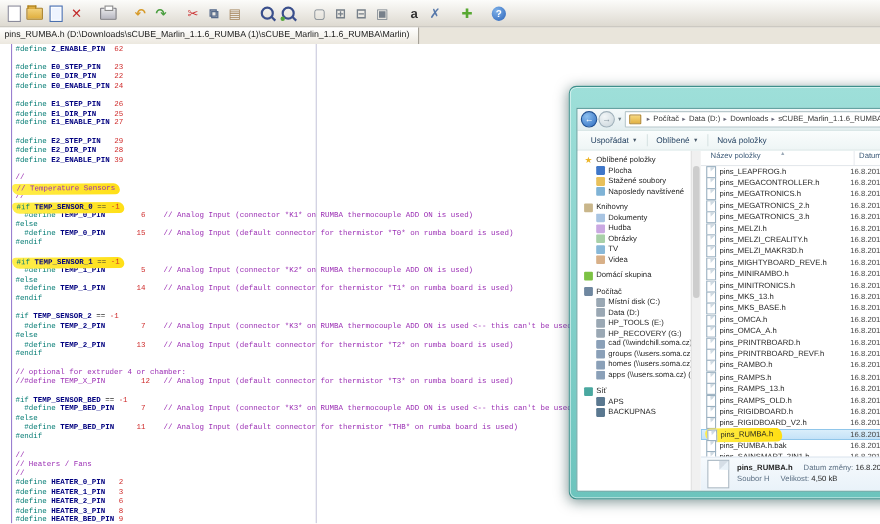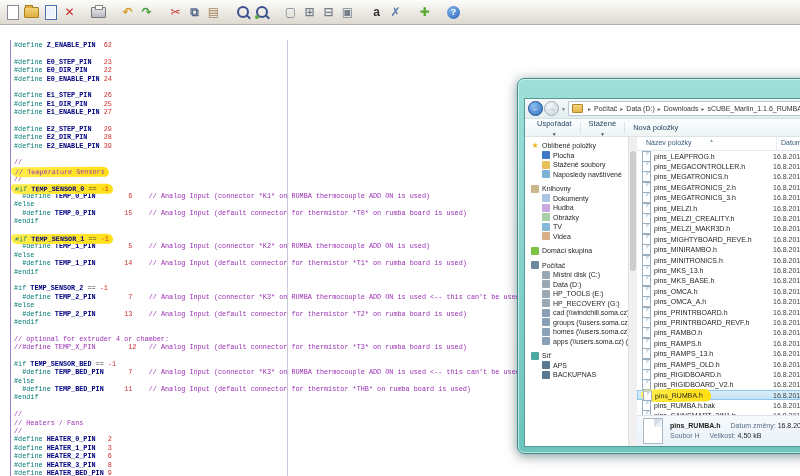--- a/index.html
+++ b/index.html
@@ -58,21 +58,21 @@
   .navbtn.back{background:radial-gradient(circle at 35% 30%,#8cc0f0,#2e6cc0);border:1px solid #1d4e90;}
   .navbtn.fwd{background:radial-gradient(circle at 35% 30%,#f2f6f8,#c9d4da);border:1px solid #9fb0ba;color:#8a98a2;margin-left:1px;}
   .nav-drop{font-size:5px;color:#6a7a84;margin:0 2px;}
   .addr-box{flex:1;height:13px;background:#fff;border:1px solid #b8c8cc;border-radius:1px;
             display:flex;align-items:center;font-size:7px;color:#333;padding:0 3px;overflow:hidden;white-space:nowrap;}
   .crumb-sep{color:#667;margin:0 3px;font-size:6px;}
   .crumb{white-space:nowrap;}
   .mini-folder{width:9px;height:7px;background:linear-gradient(#f6d87e,#e2b246);border:1px solid #b08428;border-radius:1px;flex:none;margin-right:2px;}
   .cmd-row{height:17px;background:linear-gradient(#fafdfd,#eef5f5);border-bottom:1px solid #d9e5e5;
            display:flex;align-items:center;padding:0 6px;flex:none;font-size:7.5px;color:#1e3c5c;}
-  .cmd{padding:2px 6px;display:flex;align-items:center;gap:3px;flex-direction:column;}
+  .cmd{padding:2px 6px;display:flex;align-items:center;gap:3px;}
   .cmd .dd{font-size:5px;color:#456;}
   .cmd-sep{width:1px;height:11px;background:#d8e3e3;margin:0 2px;}
 
   .main{flex:1;display:flex;background:#fff;overflow:hidden;position:relative;}
   .sidebar{width:103px;flex:none;padding-top:4px;font-size:7px;color:#1e1e1e;overflow:hidden;background:#fff;}
   .srow{height:9.5px;display:flex;align-items:center;padding-left:6px;white-space:nowrap;overflow:hidden;}
   .srow.ind1{padding-left:17px;}
   .srow.gap{margin-top:5px;}
   .si{width:8px;height:8px;flex:none;margin-right:3px;border-radius:1px;display:inline-block;}
   .si-star{background:none;color:#edb528;font-size:8px;line-height:8px;text-align:center;}
@@ -162,20 +162,23 @@
       <span class="tbi">
         <span class="glyph" style="color: rgb(85, 119, 170);">✗</span>
       </span>
       <span class="tbi gap">
         <span class="glyph" style="color: rgb(88, 168, 50);">✚</span>
       </span>
       <span class="tbi gap">
         <span class="hlp">?</span>
       </span>
     </div>
+  <div class="tabbar">
+    <div class="tab">pins_RUMBA.h (D:\Downloads\sCUBE_Marlin_1.1.6_RUMBA (1)\sCUBE_Marlin_1.1.6_RUMBA\Marlin)</div>
+  </div>
   <div class="codearea">
     <div class="gutterline"></div>
     <div class="marginline"></div>
     <div class="code" id="code-host"><div class="cl"><span class="tk-dir">#define </span><span class="tk-id">Z_ENABLE_PIN</span><span class="tk-pl">  </span><span class="tk-num">62</span></div><div class="cl">&nbsp;</div><div class="cl"><span class="tk-dir">#define </span><span class="tk-id">E0_STEP_PIN</span><span class="tk-pl">   </span><span class="tk-num">23</span></div><div class="cl"><span class="tk-dir">#define </span><span class="tk-id">E0_DIR_PIN</span><span class="tk-pl">    </span><span class="tk-num">22</span></div><div class="cl"><span class="tk-dir">#define </span><span class="tk-id">E0_ENABLE_PIN</span><span class="tk-pl"> </span><span class="tk-num">24</span></div><div class="cl">&nbsp;</div><div class="cl"><span class="tk-dir">#define </span><span class="tk-id">E1_STEP_PIN</span><span class="tk-pl">   </span><span class="tk-num">26</span></div><div class="cl"><span class="tk-dir">#define </span><span class="tk-id">E1_DIR_PIN</span><span class="tk-pl">    </span><span class="tk-num">25</span></div><div class="cl"><span class="tk-dir">#define </span><span class="tk-id">E1_ENABLE_PIN</span><span class="tk-pl"> </span><span class="tk-num">27</span></div><div class="cl">&nbsp;</div><div class="cl"><span class="tk-dir">#define </span><span class="tk-id">E2_STEP_PIN</span><span class="tk-pl">   </span><span class="tk-num">29</span></div><div class="cl"><span class="tk-dir">#define </span><span class="tk-id">E2_DIR_PIN</span><span class="tk-pl">    </span><span class="tk-num">28</span></div><div class="cl"><span class="tk-dir">#define </span><span class="tk-id">E2_ENABLE_PIN</span><span class="tk-pl"> </span><span class="tk-num">39</span></div><div class="cl">&nbsp;</div><div class="cl"><span class="tk-cm">//</span></div><div class="cl"><span class="mark"><span class="tk-cm">// Temperature Sensors</span></span></div><div class="cl"><span class="tk-cm">//</span></div><div class="cl"><span class="mark"><span class="tk-dir">#if </span><span class="tk-id">TEMP_SENSOR_0</span><span class="tk-pl"> == </span><span class="tk-num">-1</span></span></div><div class="cl"><span class="tk-dir">  #define </span><span class="tk-id">TEMP_0_PIN</span><span class="tk-pl">        </span><span class="tk-num">6</span><span class="tk-pl">    </span><span class="tk-cm">// Analog Input (connector *K1* on RUMBA thermocouple ADD ON is used)</span></div><div class="cl"><span class="tk-dir">#else</span></div><div class="cl"><span class="tk-dir">  #define </span><span class="tk-id">TEMP_0_PIN</span><span class="tk-pl">       </span><span class="tk-num">15</span><span class="tk-pl">    </span><span class="tk-cm">// Analog Input (default connector for thermistor *T0* on rumba board is used)</span></div><div class="cl"><span class="tk-dir">#endif</span></div><div class="cl">&nbsp;</div><div class="cl"><span class="mark"><span class="tk-dir">#if </span><span class="tk-id">TEMP_SENSOR_1</span><span class="tk-pl"> == </span><span class="tk-num">-1</span></span></div><div class="cl"><span class="tk-dir">  #define </span><span class="tk-id">TEMP_1_PIN</span><span class="tk-pl">        </span><span class="tk-num">5</span><span class="tk-pl">    </span><span class="tk-cm">// Analog Input (connector *K2* on RUMBA thermocouple ADD ON is used)</span></div><div class="cl"><span class="tk-dir">#else</span></div><div class="cl"><span class="tk-dir">  #define </span><span class="tk-id">TEMP_1_PIN</span><span class="tk-pl">       </span><span class="tk-num">14</span><span class="tk-pl">    </span><span class="tk-cm">// Analog Input (default connector for thermistor *T1* on rumba board is used)</span></div><div class="cl"><span class="tk-dir">#endif</span></div><div class="cl">&nbsp;</div><div class="cl"><span class="tk-dir">#if </span><span class="tk-id">TEMP_SENSOR_2</span><span class="tk-pl"> == </span><span class="tk-num">-1</span></div><div class="cl"><span class="tk-dir">  #define </span><span class="tk-id">TEMP_2_PIN</span><span class="tk-pl">        </span><span class="tk-num">7</span><span class="tk-pl">    </span><span class="tk-cm">// Analog Input (connector *K3* on RUMBA thermocouple ADD ON is used &lt;-- this can't be used when TEMP_SENSOR_BED is defined as thermocouple)</span></div><div class="cl"><span class="tk-dir">#else</span></div><div class="cl"><span class="tk-dir">  #define </span><span class="tk-id">TEMP_2_PIN</span><span class="tk-pl">       </span><span class="tk-num">13</span><span class="tk-pl">    </span><span class="tk-cm">// Analog Input (default connector for thermistor *T2* on rumba board is used)</span></div><div class="cl"><span class="tk-dir">#endif</span></div><div class="cl">&nbsp;</div><div class="cl"><span class="tk-cm">// optional for extruder 4 or chamber:</span></div><div class="cl"><span class="tk-cm">//#define TEMP_X_PIN</span><span class="tk-pl">        </span><span class="tk-num">12</span><span class="tk-pl">   </span><span class="tk-cm">// Analog Input (default connector for thermistor *T3* on rumba board is used)</span></div><div class="cl">&nbsp;</div><div class="cl"><span class="tk-dir">#if </span><span class="tk-id">TEMP_SENSOR_BED</span><span class="tk-pl"> == </span><span class="tk-num">-1</span></div><div class="cl"><span class="tk-dir">  #define </span><span class="tk-id">TEMP_BED_PIN</span><span class="tk-pl">      </span><span class="tk-num">7</span><span class="tk-pl">    </span><span class="tk-cm">// Analog Input (connector *K3* on RUMBA thermocouple ADD ON is used &lt;-- this can't be used when TEMP_SENSOR_2 is defined as thermocouple)</span></div><div class="cl"><span class="tk-dir">#else</span></div><div class="cl"><span class="tk-dir">  #define </span><span class="tk-id">TEMP_BED_PIN</span><span class="tk-pl">     </span><span class="tk-num">11</span><span class="tk-pl">    </span><span class="tk-cm">// Analog Input (default connector for thermistor *THB* on rumba board is used)</span></div><div class="cl"><span class="tk-dir">#endif</span></div><div class="cl">&nbsp;</div><div class="cl"><span class="tk-cm">//</span></div><div class="cl"><span class="tk-cm">// Heaters / Fans</span></div><div class="cl"><span class="tk-cm">//</span></div><div class="cl"><span class="tk-dir">#define </span><span class="tk-id">HEATER_0_PIN</span><span class="tk-pl">   </span><span class="tk-num">2</span></div><div class="cl"><span class="tk-dir">#define </span><span class="tk-id">HEATER_1_PIN</span><span class="tk-pl">   </span><span class="tk-num">3</span></div><div class="cl"><span class="tk-dir">#define </span><span class="tk-id">HEATER_2_PIN</span><span class="tk-pl">   </span><span class="tk-num">6</span></div><div class="cl"><span class="tk-dir">#define </span><span class="tk-id">HEATER_3_PIN</span><span class="tk-pl">   </span><span class="tk-num">8</span></div><div class="cl"><span class="tk-dir">#define </span><span class="tk-id">HEATER_BED_PIN</span><span class="tk-pl"> </span><span class="tk-num">9</span></div></div>
   </div>
 </div>
 
 <div class="exp">
   <div class="exp-body">
     <div class="addr-row">
@@ -194,21 +197,21 @@
           <span class="crumb">sCUBE_Marlin_1.1.6_RUMBA (1)</span>
         </div>
     </div>
     <div class="cmd-row">
       <span class="cmd">
         <span>Uspořádat</span>
           <span class="dd">▼</span>
       </span>
       <span class="cmd-sep"></span>
       <span class="cmd">
-        <span>Stažené</span>
+        <span>Oblíbené</span>
           <span class="dd">▼</span>
       </span>
       <span class="cmd-sep"></span>
       <span class="cmd">
         <span>Nová položky</span>
       </span>
     </div>
     <div class="main">
       <div class="sidebar" id="sb-host">
           <div class="srow ind0">

